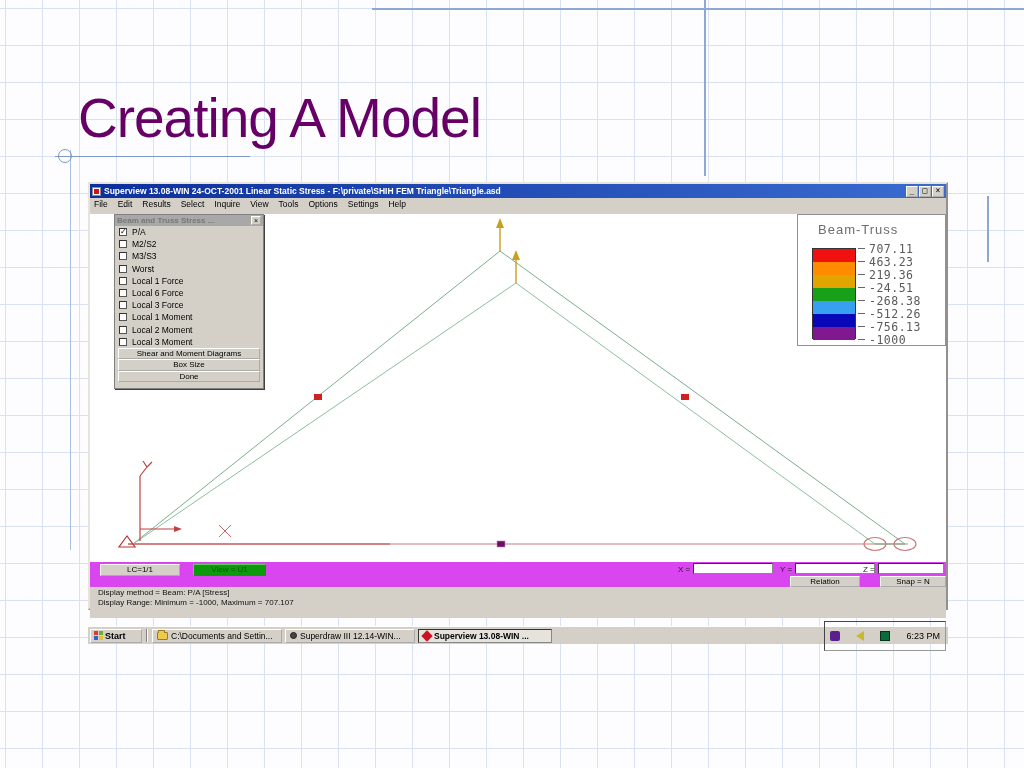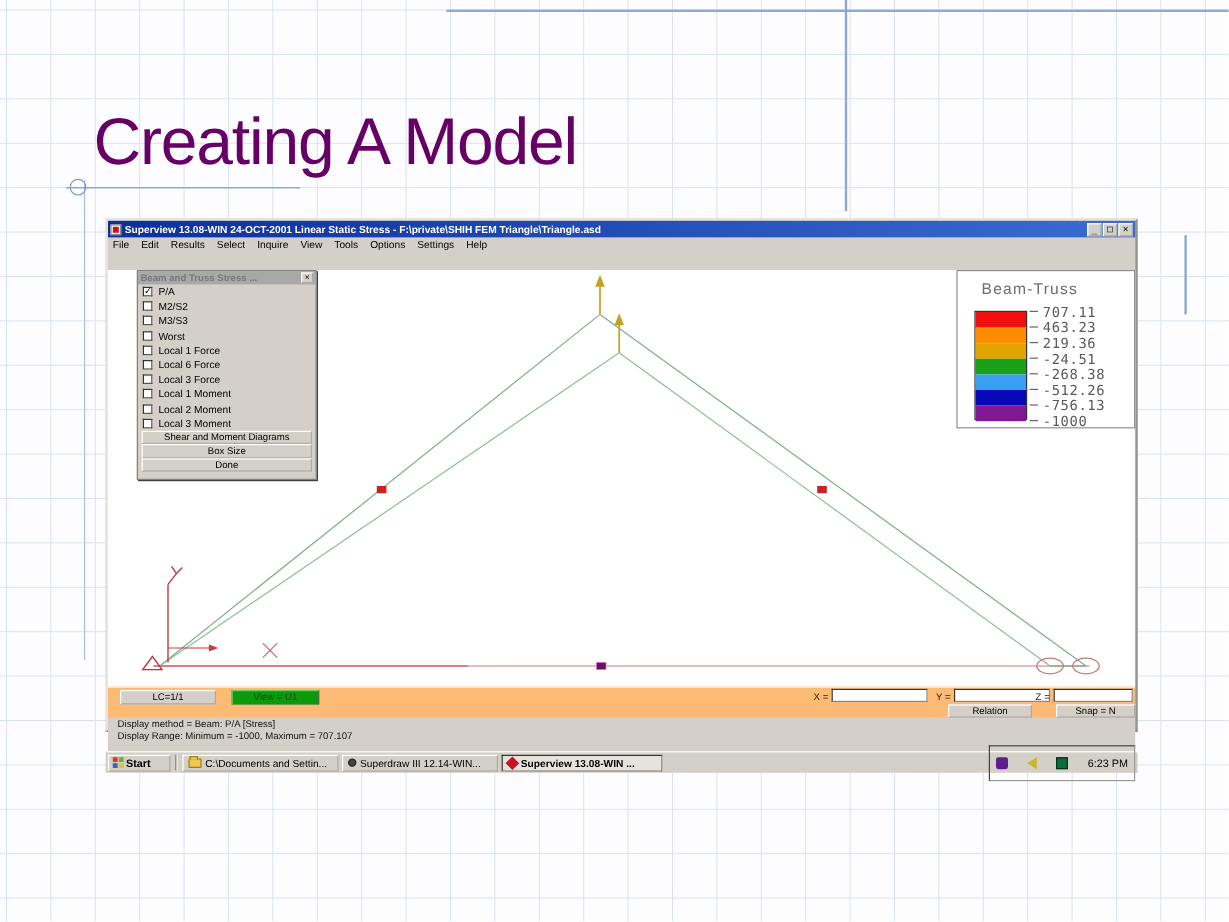--- a/index.html
+++ b/index.html
@@ -32,21 +32,21 @@
   .screenshot { position:absolute; left:88px; top:182px; width:860px; height:446px; }
   .appwin { position:absolute; left:0; top:0; width:860px; height:428px; background:#d4d0c8; border:2px outset #e8e4dc; }
 
   .titlebar { height:14px; background:linear-gradient(90deg,#0c2f9c,#3a6cd0); display:flex; align-items:center; padding:0 2px; }
   .titlebar-icon { width:9px; height:9px; margin-right:3px; background:#fff; border:1px solid #888; position:relative; }
   .titlebar-icon::after { content:""; position:absolute; left:1px; top:1px; width:5px; height:5px; background:#cc1122; }
   .titlebar-text { flex:1; color:#fff; font-size:8.5px; font-weight:bold; white-space:nowrap; overflow:hidden; }
   .winbtns { display:flex; gap:1px; }
   .winbtn { width:12px; height:11px; background:#d4d0c8; border:1px outset #fff; font-size:8px; line-height:8px; text-align:center; color:#000; font-family:"DejaVu Sans Mono", monospace; }
 
-  .menubar { height:27px; display:flex; gap:10px; padding:1px 4px 0 4px; font-size:8.5px; color:#000; background:#d4d0c8; }
+  .menubar { height:16px; display:flex; gap:10px; padding:1px 4px 0 4px; font-size:8.5px; color:#000; background:#d4d0c8; }
   .menu-item { white-space:nowrap; }
 
   .client { position:relative; width:100%; height:347px; background:#fff; overflow:hidden; }
   .truss-svg { position:absolute; left:0; top:0; }
 
   
   .dialog { position:absolute; left:24px; top:0px; width:150px; height:175px; background:#d4d0c8; border:1px solid #808080; box-shadow:1px 1px 0 #404040; z-index:5; }
   .dlg-title { height:11px; background:#a8a8a8; display:flex; align-items:center; padding:0 2px; }
   .dlg-title-text { flex:1; font-size:8px; font-weight:bold; color:#8a8a8a; color:#777; white-space:nowrap; overflow:hidden; }
   .dlg-close { width:10px; height:9px; background:#d4d0c8; border:1px outset #fff; font-size:7px; line-height:7px; text-align:center; }
@@ -59,21 +59,21 @@
   
   .legend { position:absolute; left:707px; top:0px; width:149px; height:132px; background:#fff; border:1px solid #909090; z-index:4; }
   .legend-title { position:absolute; left:20px; top:7px; font-size:13px; color:#6d6d6d; letter-spacing:1px; }
   .legend-bar { position:absolute; left:14px; top:33px; width:44px; height:91px; border:1px solid #333; }
   .legend-band { width:100%; height:13px; }
   .lg-val { position:absolute; left:60px; height:13px; display:flex; align-items:center; }
   .lg-tick { width:7px; height:1px; background:#666; margin-right:4px; }
   .lg-num { font-family:"DejaVu Sans Mono", monospace; font-size:11.5px; color:#5a5a5a; letter-spacing:0.5px; }
 
   
-  .toolbar { position:relative; height:26px; background:#fdba74; border-top:1px solid #fff; }
+  .toolbar { position:relative; height:26px; background:#d946ef; border-top:1px solid #fff; }
   .tb-btn { position:absolute; height:12px; background:#d4d0c8; border:1px outset #fff; font-size:8px; text-align:center; line-height:10px; }
   .btn-lc { left:10px; top:2px; width:80px; }
   .btn-view { left:103px; top:2px; width:73px; background:#0c9a0c; color:#035703; font-weight:normal; border-color:#6c6; }
   .xyz-label { position:absolute; top:3px; font-size:8px; color:#222; }
   .xyz-input { position:absolute; top:1px; height:11px; width:80px; background:#fff; border:1px inset #888; font-size:8px; }
   .btn-relation { left:700px; top:14px; width:70px; height:11px; }
   .btn-snap { left:790px; top:14px; width:66px; height:11px; }
 
   .statusbar { height:31px; background:#d4d0c8; padding:1px 0 0 8px; }
   .status-line { font-size:8px; line-height:9.5px; color:#111; white-space:nowrap; }

